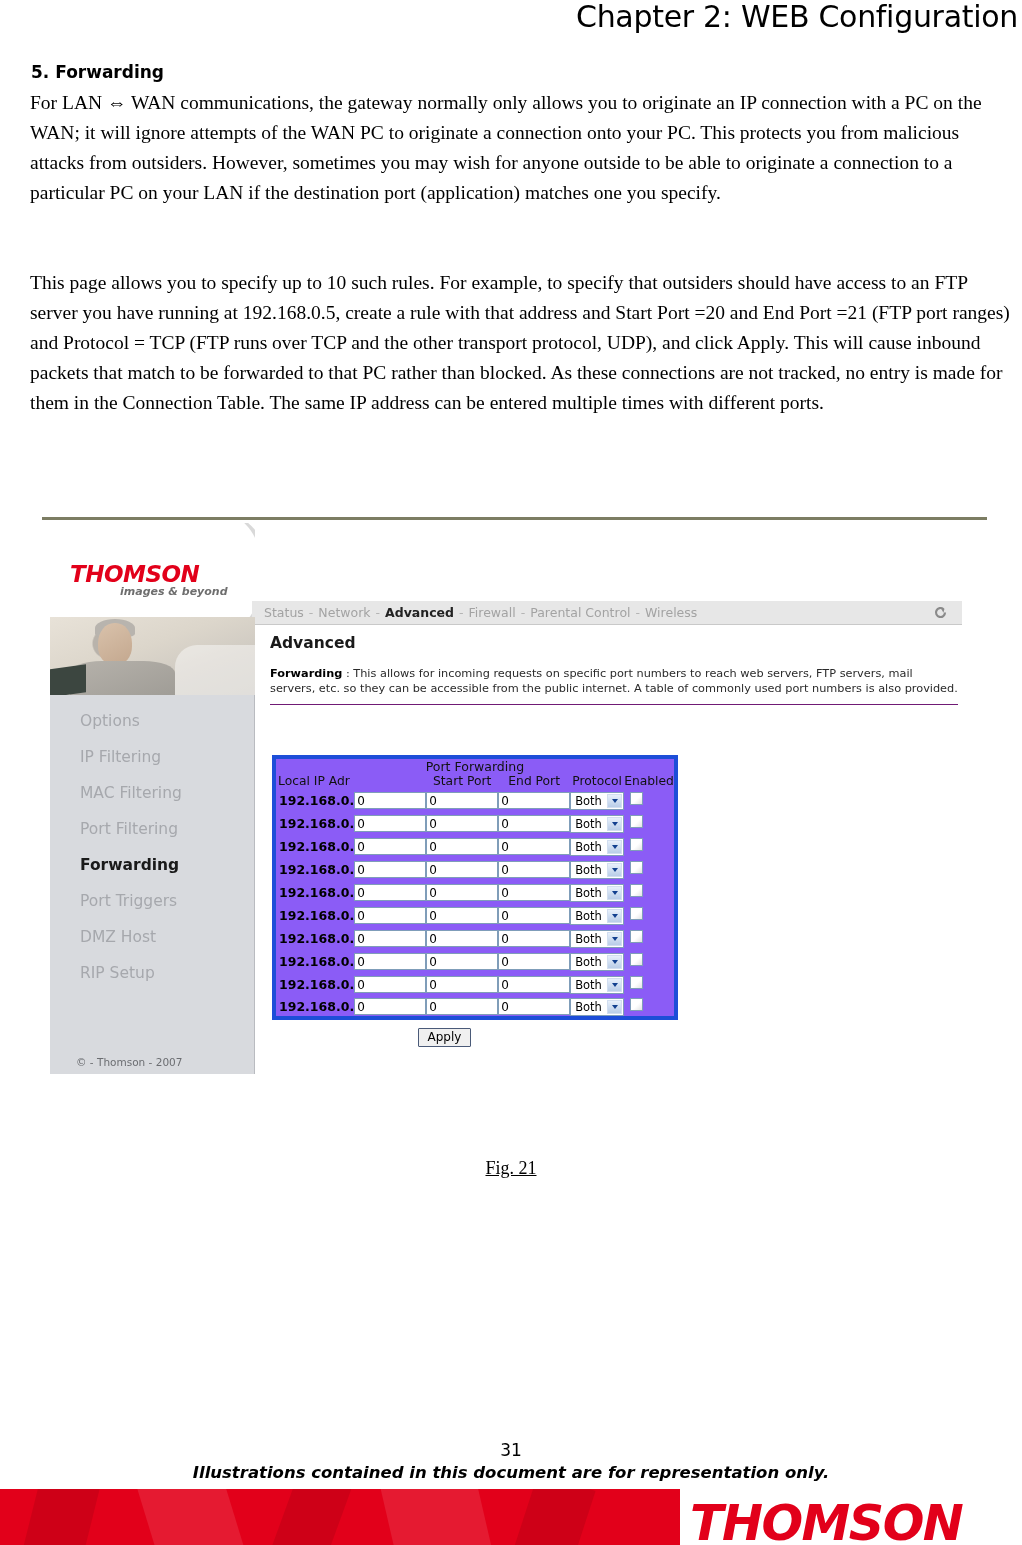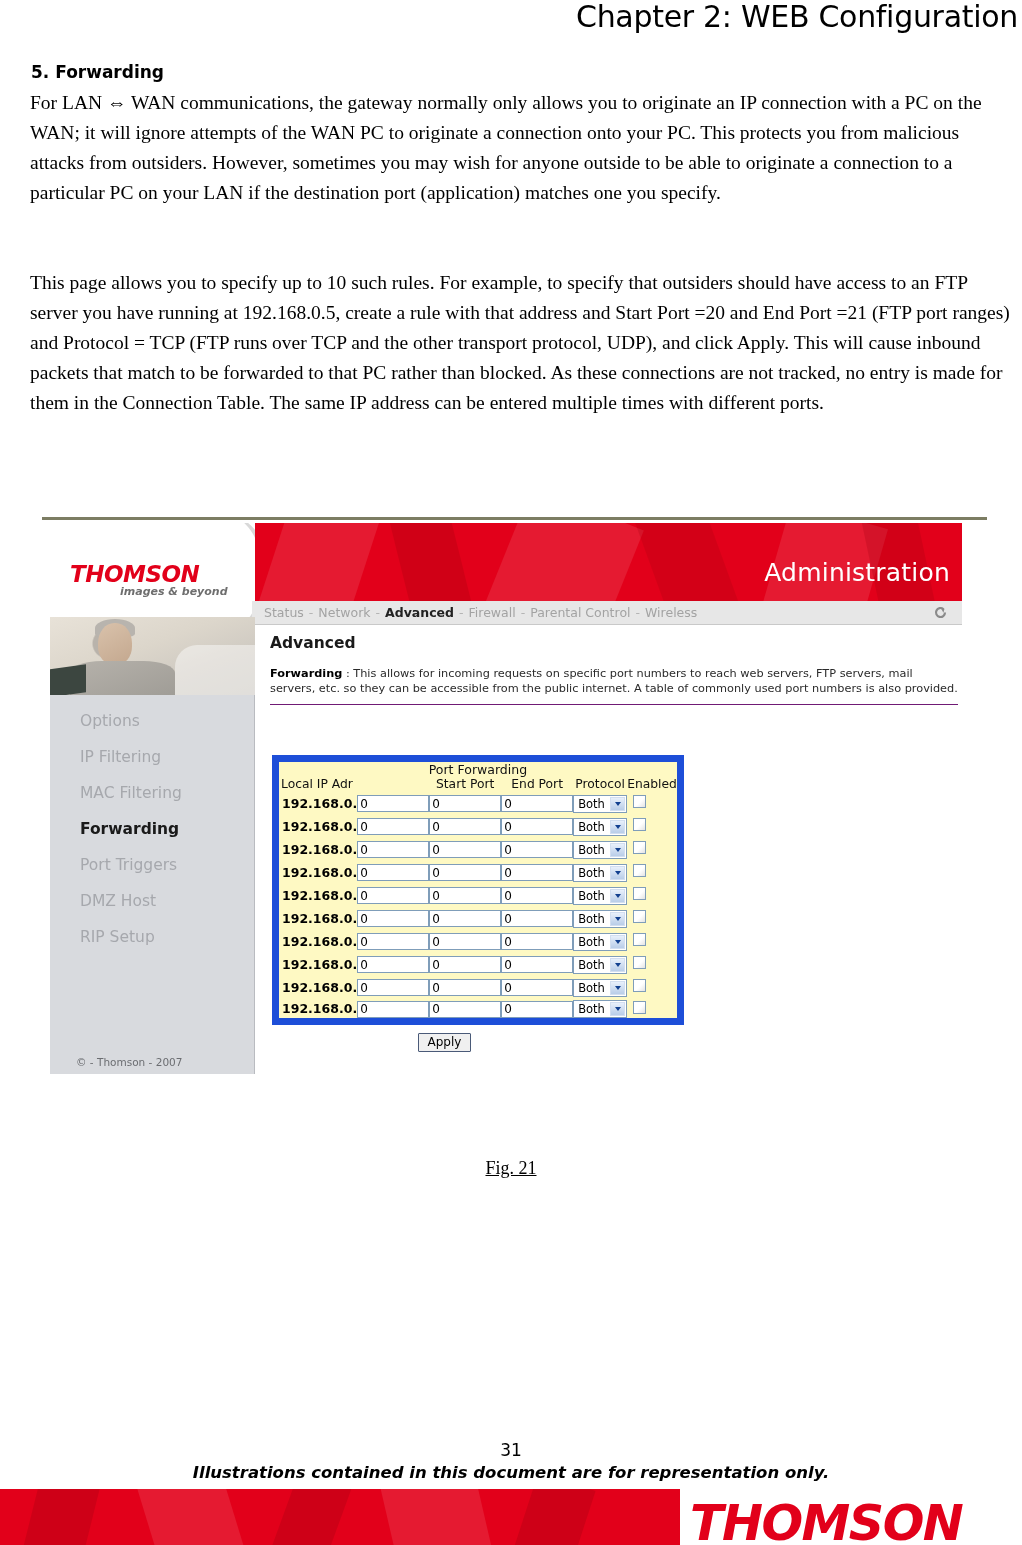--- a/index.html
+++ b/index.html
@@ -257,22 +257,22 @@
   .content .desc b { color: #000; }
 
   
   .pf-wrap {
     position: absolute;
     left: 222px; top: 232px;
     width: 345px;
   }
   table.pf {
     border-collapse: collapse;
-    border: 7px solid #1d4ed8;
-    background: #fef9c3;
+    border: 4px solid #1d4ed8;
+    background: #8b5cf6;
     font-family: "DejaVu Sans", sans-serif;
   }
   table.pf td, table.pf th { padding: 0; }
   .pf-title {
     text-align: center;
     font-size: 12.5px;
     font-weight: normal;
     color: #111;
     padding: 2px 0 1px 0;
   }
@@ -411,29 +411,20 @@
 <div class="section-heading">5. Forwarding</div>
 
 <div class="body-copy" id="para1">For LAN ⇔ WAN communications, the gateway normally only allows you to originate an IP connection with a PC on the WAN; it will ignore attempts of the WAN PC to originate a connection onto your PC. This protects you from malicious attacks from outsiders. However, sometimes you may wish for anyone outside to be able to originate a connection to a particular PC on your LAN if the destination port (application) matches one you specify.</div>
 <div class="body-copy" id="para2">This page allows you to specify up to 10 such rules. For example, to specify that outsiders should have access to an FTP server you have running at 192.168.0.5, create a rule with that address and Start Port =20 and End Port =21 (FTP port ranges) and Protocol = TCP (FTP runs over TCP and the other transport protocol, UDP), and click Apply. This will cause inbound packets that match to be forwarded to that PC rather than blocked. As these connections are not tracked, no entry is made for them in the Connection Table. The same IP address can be entered multiple times with different ports.</div>
 
 <div class="shot">
   <div class="shot-topline"></div>
 
   <div class="shot-frame">
 
-    <div class="banner">
-      <div class="shard s1"></div>
-      <div class="shard s2"></div>
-      <div class="shard s3"></div>
-      <div class="shard s4"></div>
-      <div class="shard s5"></div>
-      <div class="shard s6"></div>
-      <div class="banner-title">Administration</div>
-    </div>
 
     <div class="logo-panel">
       <div class="logo-swoosh"></div>
       <div class="logo-word">THOMSON</div>
       <div class="logo-tag">images &amp; beyond</div>
     </div>
 
     <div class="navbar">
       <div id="nav-items" style="display:flex;align-items:center;">
           <span class="nav-item">Status</span>
@@ -461,20 +452,21 @@
         <div class="couch"></div>
         <div class="hair"></div>
         <div class="head"></div>
         <div class="torso"></div>
         <div class="laptop"></div>
       </div>
       <div class="sidebar-menu" id="sidebar-menu">
           <div class="menu-item">Options</div>
           <div class="menu-item">IP Filtering</div>
           <div class="menu-item">MAC Filtering</div>
+          <div class="menu-item">Port Filtering</div>
           <div class="menu-item active">Forwarding</div>
           <div class="menu-item">Port Triggers</div>
           <div class="menu-item">DMZ Host</div>
           <div class="menu-item">RIP Setup</div>
         </div>
       <div class="sidebar-copyright">© - Thomson - 2007</div>
     </div>
 
     <div class="content">
       <h2>Advanced</h2>

